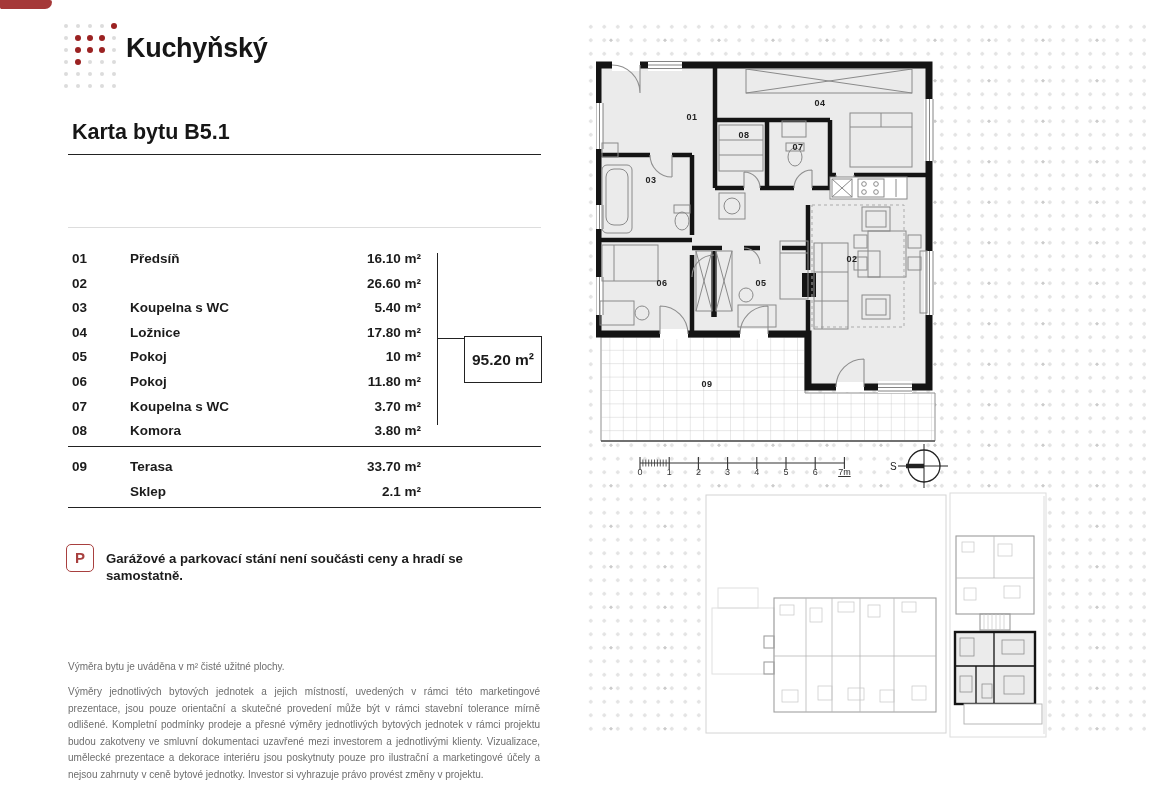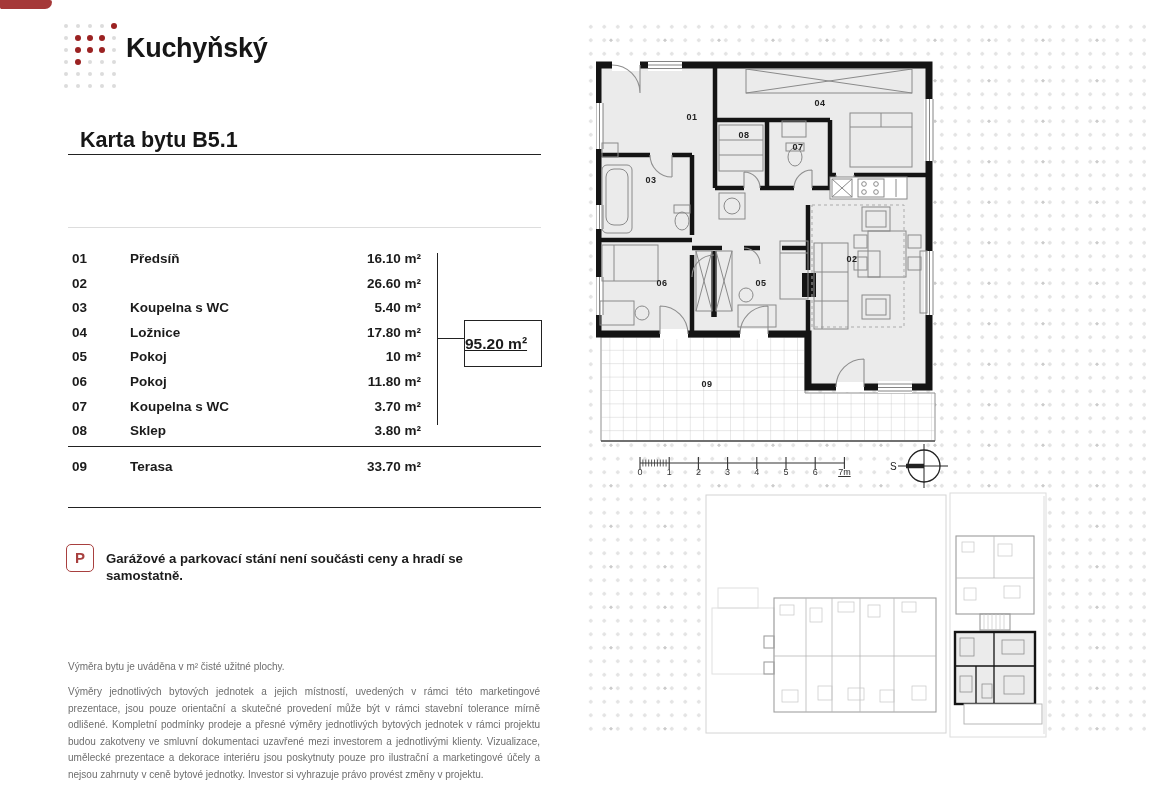--- a/index.html
+++ b/index.html
@@ -5,40 +5,40 @@
   html,body{margin:0;padding:0;background:#fff;}
   .canvas{position:relative;width:1171px;height:801px;background:#fff;overflow:hidden;
           font-family:"Liberation Sans", sans-serif;color:#1b1b1b;}
   
   .corner-blob{position:absolute;left:0;top:0;width:52px;height:9px;background:var(--logo-red,#9b2222);
                border-radius:0 3px 10px 2px;opacity:.9;}
   
   .logo{position:absolute;left:60px;top:20px;width:72px;height:72px;}
   .logo span{position:absolute;border-radius:50%;}
   .brand{position:absolute;left:126px;top:33px;font-size:27px;font-weight:700;letter-spacing:-.3px;color:#161616;}
-  .page-title{position:absolute;left:68px;top:116px;font-size:21.5px;font-weight:700;color:#161616;margin:12px;}
+  .page-title{position:absolute;left:68px;top:116px;font-size:21.5px;font-weight:700;color:#161616;margin:4px;}
   .rule{position:absolute;left:68px;width:473px;border-top:1.6px solid #222;}
   .rule.light{border-top:1px solid #ddd;}
   
   .summary{position:absolute;left:110px;top:168px;width:392px;display:flex;}
   .scol{width:98px;text-align:center;}
   .slabel{font-size:13px;font-weight:700;color:#1e1e1e;}
   .svalue{font-size:16.5px;font-weight:700;margin-top:4px;color:#111;}
   
   .rooms{position:absolute;left:68px;top:247px;width:353px;}
   .extras{position:absolute;left:68px;top:455px;width:353px;}
   .room-row{position:relative;height:24.6px;line-height:24.6px;font-size:13.5px;font-weight:700;}
   .rnum{position:absolute;left:4px;}
   .rname{position:absolute;left:62px;white-space:nowrap;}
   .rarea{position:absolute;right:0;text-align:right;}
   
   .bracket-v{position:absolute;left:437px;top:253px;height:172px;border-left:1.6px solid #222;}
   .bracket-h{position:absolute;left:437px;top:338px;width:27px;border-top:1.6px solid #222;}
-  .total-box{position:absolute;left:464px;top:320px;width:76px;height:45px;border:1.6px solid #222;
-             line-height:45px;text-align:left;font-size:15.5px;font-weight:700;text-decoration:underline;}
+  .total-box{position:absolute;left:464px;top:336px;width:76px;height:45px;border:1.6px solid #222;
+             line-height:45px;text-align:center;font-size:15.5px;font-weight:700;}
   
   .garage-row{position:absolute;left:68px;top:519px;width:353px;height:24px;line-height:24px;font-size:13.5px;font-weight:700;}
   .garage-row .rname{left:62px;}
   .p-icon{position:absolute;left:66px;top:544px;width:26px;height:26px;border:1.8px solid var(--accent,#a8403f);
           border-radius:5px;color:var(--accent,#a8403f);font-size:15px;font-weight:700;text-align:center;line-height:26px;}
   .garage-note{position:absolute;left:106px;top:550px;width:436px;font-size:13.2px;font-weight:700;color:#1c1c1c;line-height:1.3;}
   
   .foot1{position:absolute;left:68px;top:661px;width:472px;font-size:10px;color:#6e6e6e;}
   .foot2{position:absolute;left:68px;top:684px;width:472px;font-size:10px;color:#6e6e6e;line-height:16.5px;text-align:justify;}
   
@@ -133,35 +133,40 @@
                  <span class="rname">Pokoj</span>
                  <span class="rarea">11.80 m²</span>
       </div>
       <div class="room-row">
         <span class="rnum">07</span>
                  <span class="rname">Koupelna s WC</span>
                  <span class="rarea">3.70 m²</span>
       </div>
       <div class="room-row">
         <span class="rnum">08</span>
-                 <span class="rname">Sklep</span>
+                 <span class="rname">Komora</span>
                  <span class="rarea">3.80 m²</span>
       </div>
     </div>
 
   <div class="bracket-v"></div>
   <div class="bracket-h"></div>
   <div class="total-box">95.20 m²</div>
 
   <div class="rule" style="top:446px"></div>
   <div class="extras" id="extras">
       <div class="room-row">
         <span class="rnum">09</span>
                  <span class="rname">Terasa</span>
                  <span class="rarea">33.70 m²</span>
+      </div>
+      <div class="room-row">
+        <span class="rnum"></span>
+                 <span class="rname">Sklep</span>
+                 <span class="rarea">2.1 m²</span>
       </div>
     </div>
   <div class="rule" style="top:507px"></div>
 
 
   <div class="p-icon">P</div>
   <div class="garage-note">Garážové a parkovací stání není součásti ceny a hradí se samostatně.</div>
 
   <div class="foot1">Výměra bytu je uváděna v m² čisté užitné plochy.</div>
   <div class="foot2">Výměry jednotlivých bytových jednotek a jejich místností, uvedených v rámci této marketingové prezentace, jsou pouze orientační a skutečné provedení může být v rámci stavební tolerance mírně odlišené. Kompletní podmínky prodeje a přesné výměry jednotlivých bytových jednotek v rámci projektu budou zakotveny ve smluvní dokumentaci uzavřené mezi investorem a jednotlivými klienty. Vizualizace, umělecké prezentace a dekorace interiéru jsou poskytnuty pouze pro ilustrační a marketingové účely a nejsou zahrnuty v ceně bytové jednotky. Investor si vyhrazuje právo provést změny v projektu.</div>

